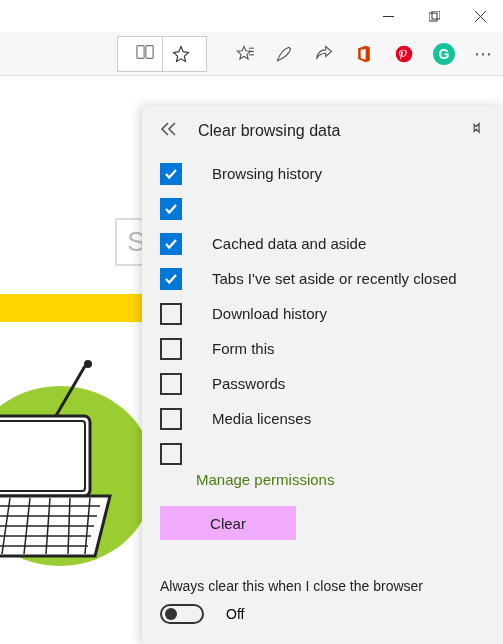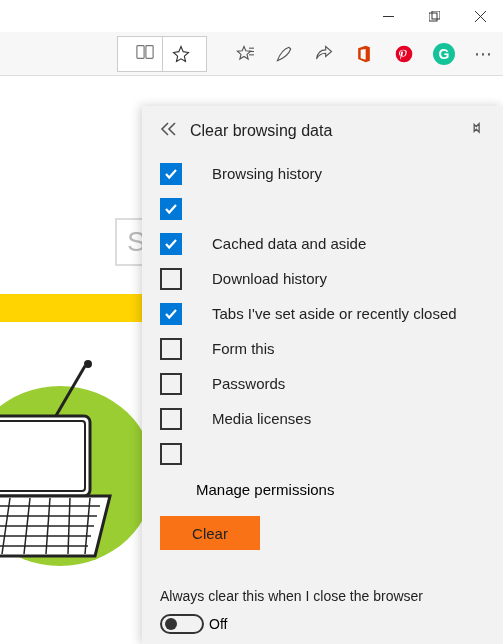--- a/index.html
+++ b/index.html
@@ -12,36 +12,36 @@
   .tool-icon { width: 22px; height: 22px; display: flex; align-items: center; justify-content: center; color: #555; }
   .addr-tail { width: 90px; height: 36px; border: 1px solid #ccc; background: #fff; display: flex; align-items: center; justify-content: flex-end; gap: 8px; padding-right: 8px; margin-right: 8px; }
   .star-box { width: 36px; height: 36px; border-left: 1px solid #ccc; display:flex; align-items:center; justify-content:center;}
 
   .page-bg { position: absolute; top: 78px; left: 0; right: 0; bottom: 0; background: #fff; }
   .yellow-bar { position: absolute; top: 216px; left: 0; width: 190px; height: 28px; background: #ffd400; }
   .search-box { position: absolute; top: 140px; left: 115px; width: 200px; height: 48px; border: 2px solid #dcdcdc; background: #fff; display: flex; align-items: center; padding-left: 10px; color: #bbb; font-size: 28px; font-weight: 400; overflow:hidden; }
   .laptop-art { position: absolute; top: 278px; left: -20px; width: 200px; height: 230px; }
 
   .panel { position: absolute; top: 106px; right: 0; width: 361px; bottom: 0; background: #f2f2f2; box-shadow: -2px 0 10px rgba(0,0,0,0.18); padding: 0 18px 18px 18px; }
-  .panel-header { height: 50px; display: flex; align-items: center; gap: 12px; position:relative; }
+  .panel-header { height: 50px; display: flex; align-items: center; gap: 20px; position:relative; }
   .panel-title { font-size: 16px; color: #222; }
   .back-chevrons { font-size: 16px; color: #555; }
   .pin { position:absolute; right:0; top:16px; }
 
   .check-row { display: flex; align-items: center; gap: 30px; height: 35px; }
   .chk { width: 22px; height: 22px; border: 2px solid #333; display:flex; align-items:center; justify-content:center; }
   .chk.checked { background: #0078d7; border-color: #0078d7; }
   .chk.checked svg { stroke:#fff; }
   .chk-label { font-size: 15px; color: #222; }
-  .link { color: #000000; font-size: 15px; padding-left: 36px; margin-top: 10px; display:block; }
-
-  .clear-btn { width: 100px; height: 34px; background: #f97316; border: none; font-size: 15px; color: #222; margin-top: 18px; display:flex; align-items:center; justify-content:center; }
+  .link { color: #4d7c0f; font-size: 15px; padding-left: 36px; margin-top: 0; display:block; }
+
+  .clear-btn { width: 136px; height: 34px; background: #f0abfc; border: none; font-size: 15px; color: #222; margin-top: 18px; display:flex; align-items:center; justify-content:center; }
 
   .always-label { font-size: 14px; color: #222; margin-top: 38px; }
-  .toggle-row { display: flex; align-items: center; gap: 5px; margin-top: 10px; }
+  .toggle-row { display: flex; align-items: center; gap: 22px; margin-top: 10px; }
   .toggle { width: 44px; height: 20px; border: 2px solid #333; border-radius: 10px; position: relative; }
   .toggle-knob { width: 12px; height: 12px; background: #333; border-radius: 50%; position: absolute; top: 2px; left: 3px; }
   .toggle-state { font-size: 14px; }
   .grammarly-icon { background:#15c39a; color:#fff; border-radius:50%; width:22px; height:22px; display:flex; align-items:center; justify-content:center; font-weight:bold; font-size:14px;}
 </style>
 </head>
 <body>
 
 <div class="titlebar">
   <div class="win-btn">
@@ -174,30 +174,30 @@
       </div>
       <div class="check-row">
         <div class="chk checked">
           <svg width="14" height="14" viewBox="0 0 14 14">
             <path d="M2 7l3.2 3.5L12 3" fill="none" stroke="#fff" stroke-width="2.2"></path>
           </svg>
         </div>
         <span class="chk-label">Cached data and aside</span>
       </div>
       <div class="check-row">
+        <div class="chk checked">
+          <svg width="14" height="14" viewBox="0 0 14 14">
+            <path d="M2 7l3.2 3.5L12 3" fill="none" stroke="#fff" stroke-width="2.2"></path>
+          </svg>
+        </div>
+        <span class="chk-label">Tabs I've set aside or recently closed</span>
+      </div>
+      <div class="check-row">
         <div class="chk"></div>
         <span class="chk-label">Download history</span>
-      </div>
-      <div class="check-row">
-        <div class="chk checked">
-          <svg width="14" height="14" viewBox="0 0 14 14">
-            <path d="M2 7l3.2 3.5L12 3" fill="none" stroke="#fff" stroke-width="2.2"></path>
-          </svg>
-        </div>
-        <span class="chk-label">Tabs I've set aside or recently closed</span>
       </div>
       <div class="check-row">
         <div class="chk"></div>
         <span class="chk-label">Form this</span>
       </div>
       <div class="check-row">
         <div class="chk"></div>
         <span class="chk-label">Passwords</span>
       </div>
       <div class="check-row">

